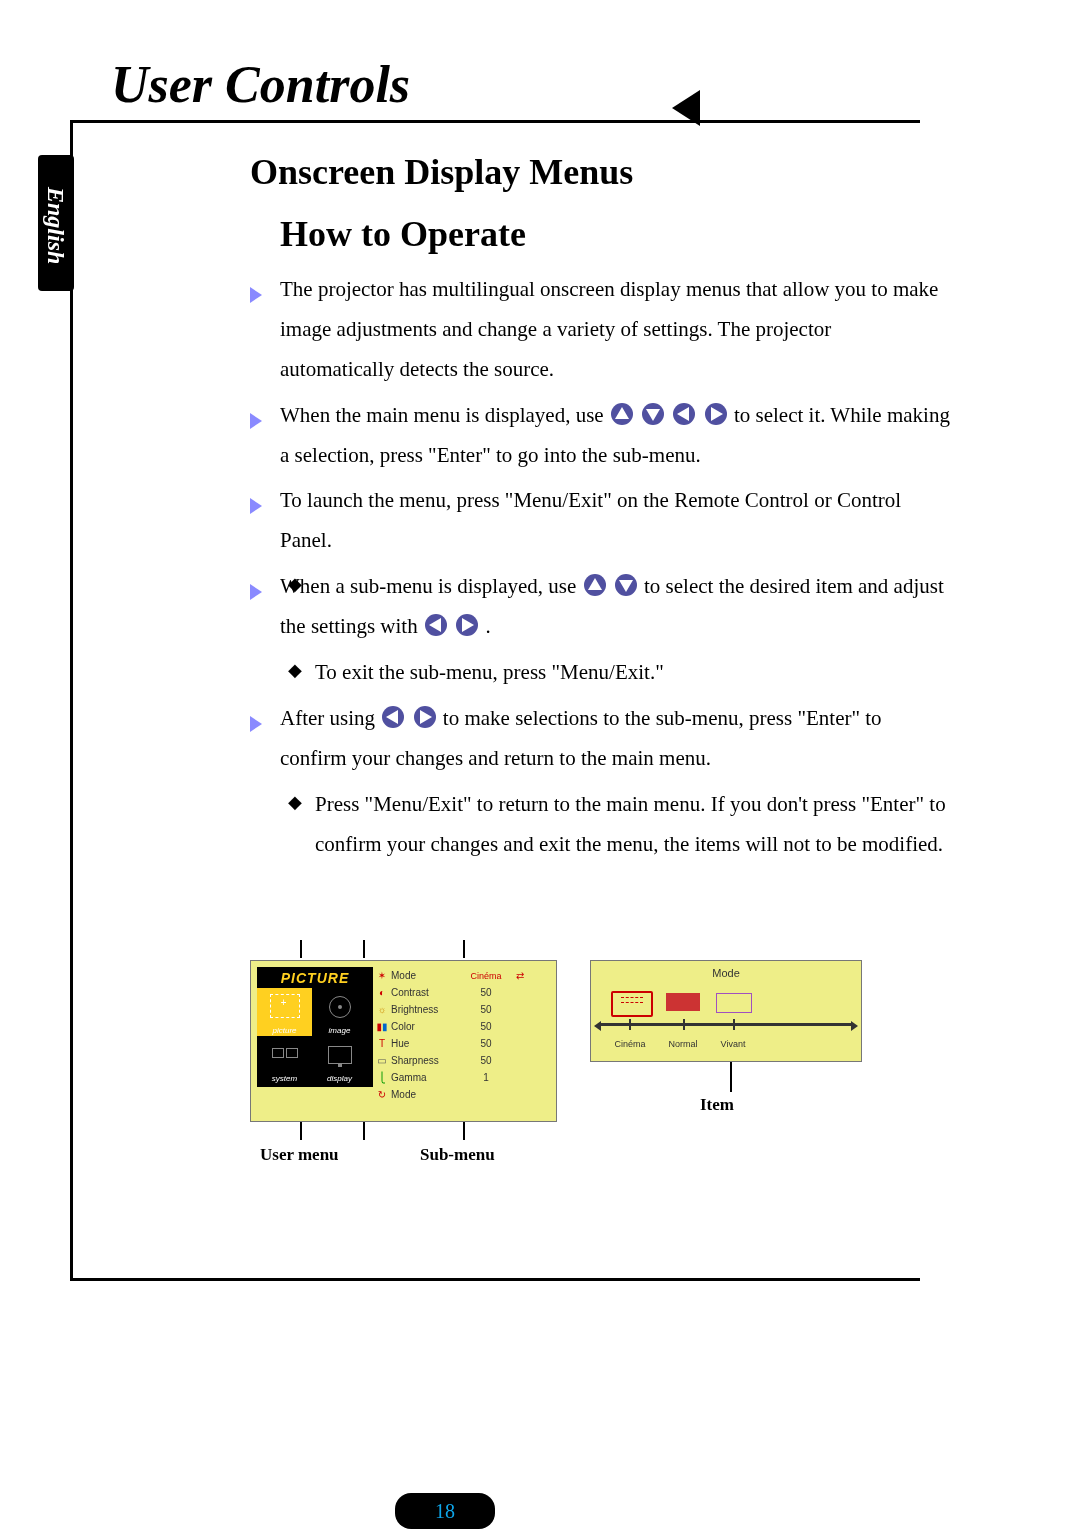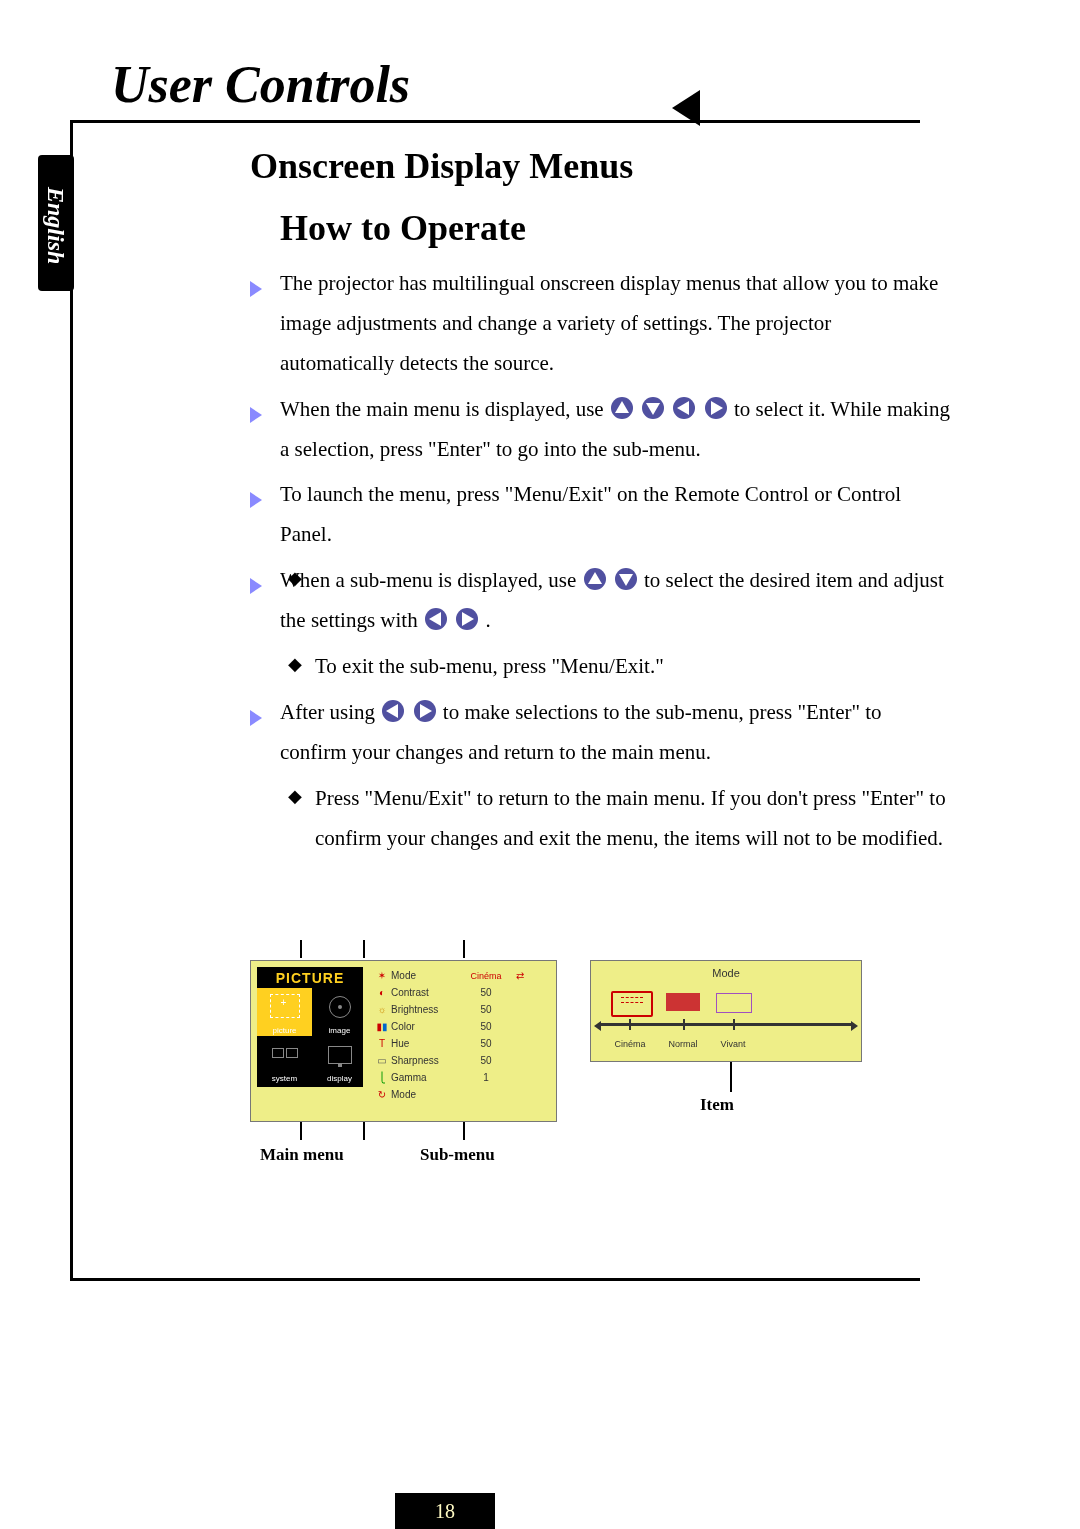--- a/index.html
+++ b/index.html
@@ -55,21 +55,21 @@
 
   .content {
     position: absolute;
     left: 250px;
     top: 145px;
     width: 700px;
   }
   .h2 {
     font-weight: bold;
     font-size: 36px;
-    margin: 0 0 20px 0;
+    margin: 6px 0 20px 0;
   }
   .h3 {
     font-weight: bold;
     font-size: 36px;
     margin: 0 0 15px 30px;
   }
   .body-list {
     font-size: 21px;
     line-height: 1.9;
   }
@@ -113,24 +113,25 @@
     height: 160px;
     background: #eeee88;
     border: 1px solid #777;
     font-family: Arial, sans-serif;
     font-size: 10px;
   }
   .mm-left {
     position: absolute;
     left: 6px;
     top: 6px;
-    width: 106px;
+    width: 116px;
     height: 120px;
     background: #000;
     color: #fff;
+    font-style: italic;
   }
   .mm-left .header {
     color: #ffd020;
     font-weight: bold;
     font-size: 14px;
     text-align: center;
     padding-top: 3px;
     padding-bottom: 2px;
     letter-spacing: 1px;
   }
@@ -212,25 +213,26 @@
     border-right:28px solid #000;
   }
 
   .pagebadge {
     position:absolute;
     left: 395px;
     bottom: 0;
     width: 100px;
     height: 36px;
     background:#000;
-    color:#fef9c3;
+    color:#0ea5e9;
     text-align:center;
     font-family:"Book Antiqua", Palatino, serif;
     font-size:20px;
     line-height:36px;
+    border-radius:16px;
   }
 </style>
 </head>
 <body>
 
 <div class="page">
 
   <div class="corner-tri"></div>
 
   <div class="hline" style="left:70px; top:120px; width:850px; height:3px;"></div>
@@ -429,19 +431,19 @@
       <div class="tick" style="left:142px;"></div>
       <div class="tri-r"></div>
       <div class="olabel" style="left:20px;width:38px;">Cinéma</div>
       <div class="olabel" style="left:72px;width:40px;">Normal</div>
       <div class="olabel" style="left:122px;width:40px;">Vivant</div>
     </div>
 
     <div class="tick-v" style="left:480px; top:112px; height:30px;"></div>
     <div class="fig-caption" style="left:450px; top:145px;">Item</div>
 
-    <div class="fig-caption" style="left:10px; top:195px;">Main menu</div>
+    <div class="fig-caption" style="left:10px; top:195px;">User menu</div>
     <div class="fig-caption" style="left:170px; top:195px;text-align:right;">Sub-menu</div>
   </div>
 
   <div class="pagebadge">18</div>
 
 </div>
 
 </body></html>

